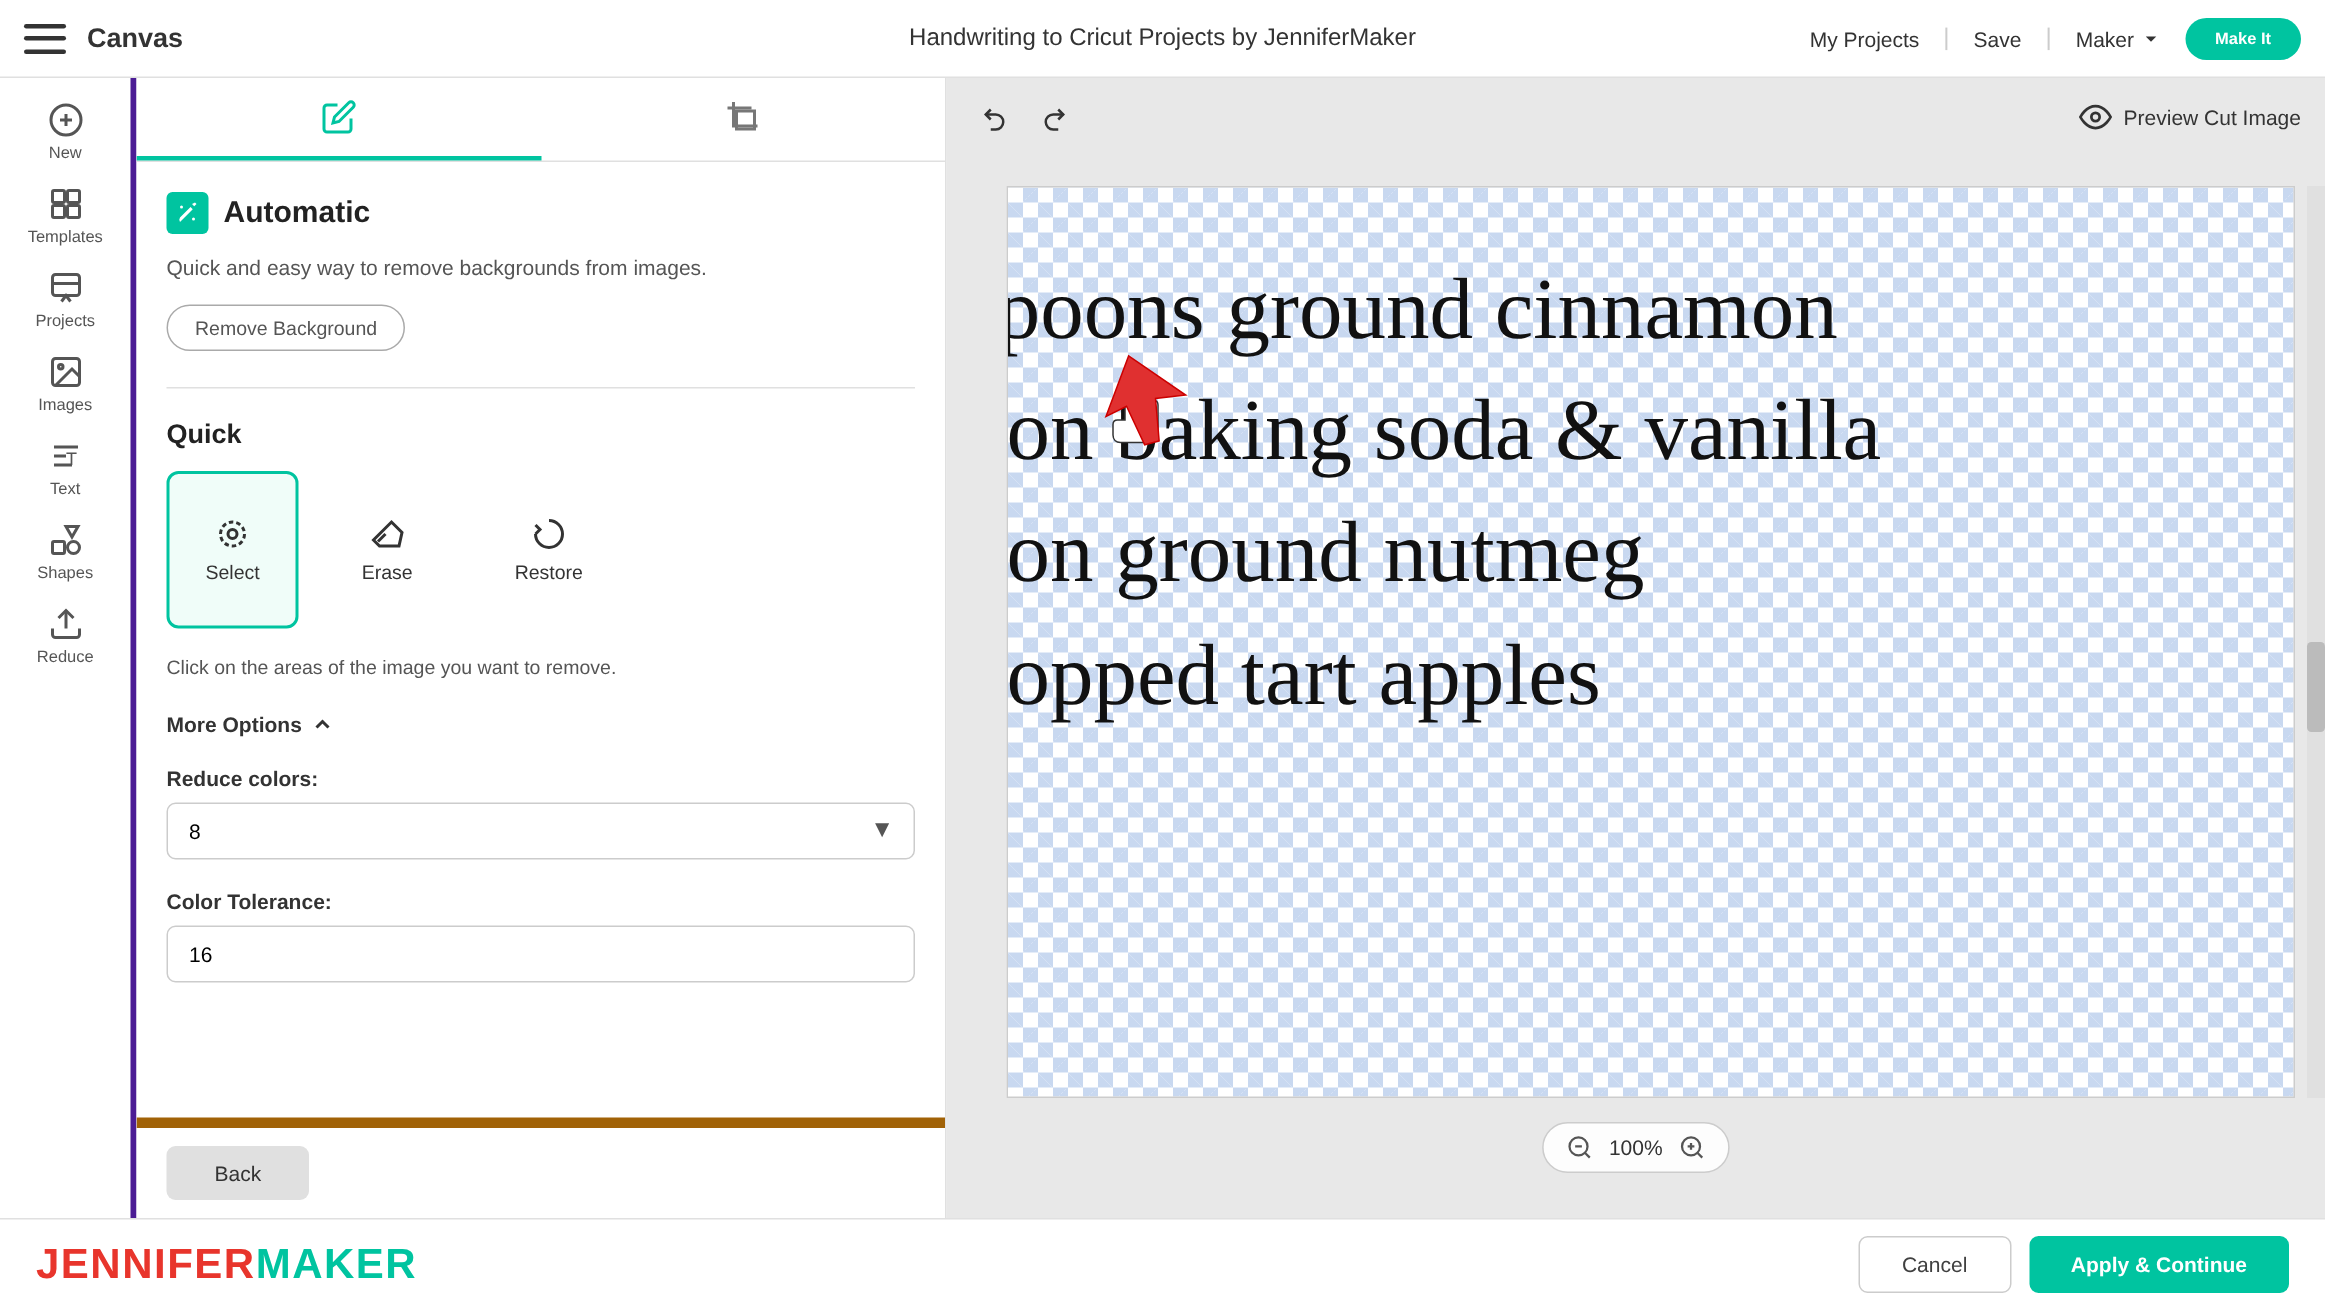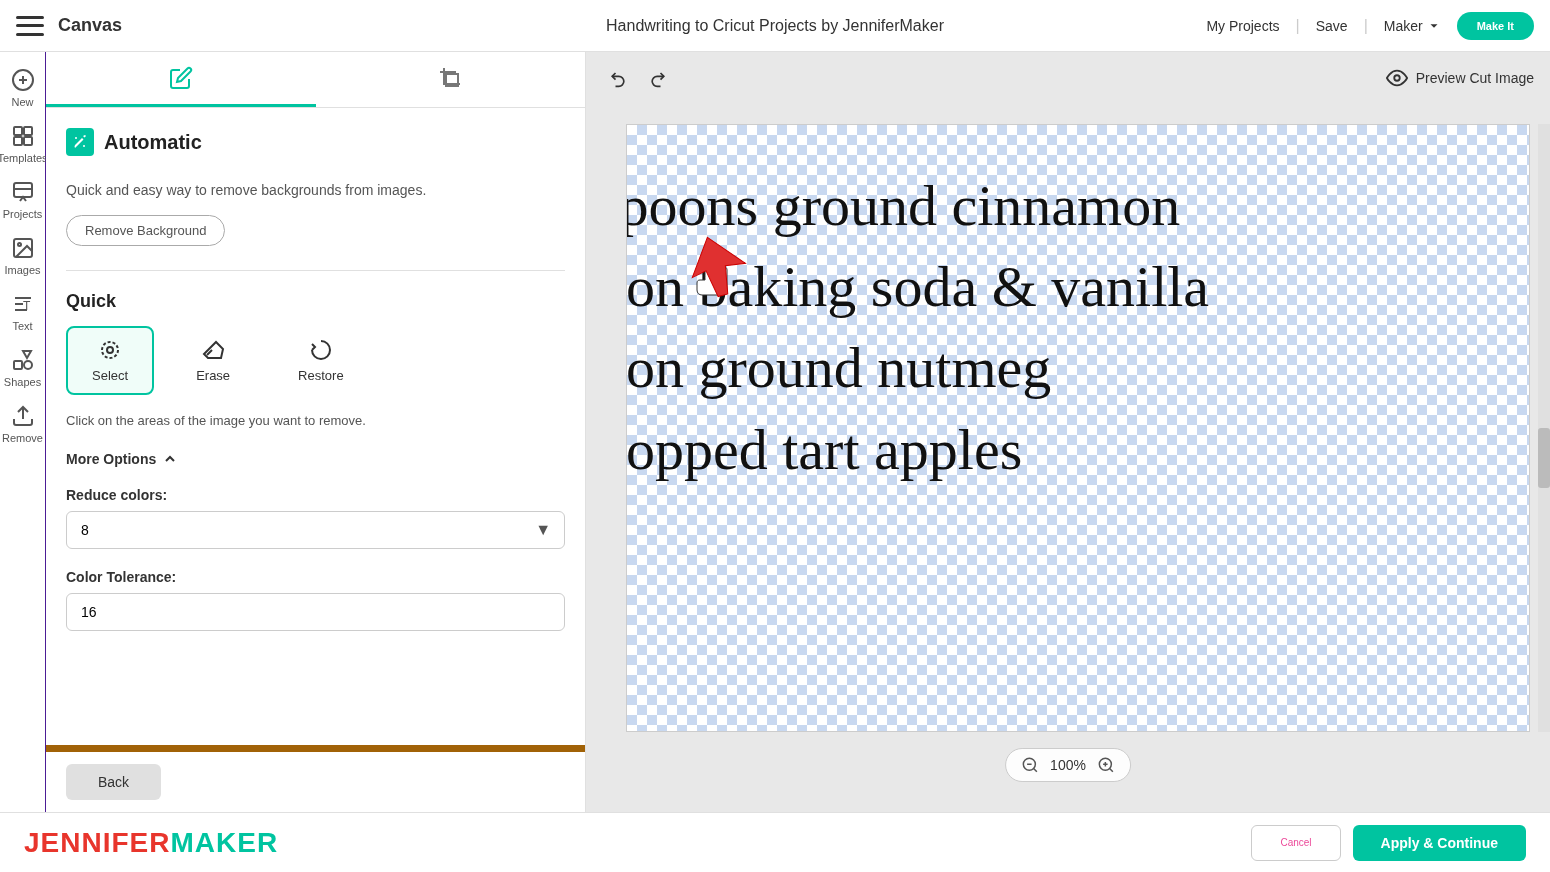--- a/index.html
+++ b/index.html
@@ -19,21 +19,21 @@
     .topbar-link { font-size: 14px; color: #333; cursor: pointer; text-decoration: none; }
     .topbar-divider { color: #ccc; }
     .topbar-maker { display: flex; align-items: center; gap: 4px; cursor: pointer; font-size: 14px; color: #333; }
     .topbar-makeit { background: #00c4a0; color: #fff; border: none; border-radius: 20px; padding: 8px 20px; font-size: 11px; font-weight: 600; cursor: pointer; }
 
     
     .main-layout { display: flex; flex: 1; overflow: hidden; }
 
     
     .icon-sidebar {
-      width: 46px; background: #fff; border-right: 1px solid #4c1d95;
+      width: 91px; background: #fff; border-right: 4px solid #4c1d95;
       display: flex; flex-direction: column; padding-top: 8px; flex-shrink: 0;
     }
     .icon-item {
       display: flex; flex-direction: column; align-items: center; padding: 8px 4px;
       cursor: pointer; width: 100%; font-size: 11px; color: #555; gap: 4px;
     }
     .icon-item svg { width: 24px; height: 24px; }
 
     
     .panel {
@@ -50,38 +50,38 @@
       padding: 14px; cursor: pointer; border-bottom: 3px solid transparent;
     }
     .panel-tab.active { border-bottom: 3px solid #00c4a0; }
     .panel-tab svg { width: 24px; height: 24px; }
 
     
     .panel-content { flex: 1; overflow-y: auto; padding: 20px; }
 
     
     .auto-section { margin-bottom: 24px; }
-    .auto-header { display: flex; align-items: center; gap: 10px; margin-bottom: 24px; }
+    .auto-header { display: flex; align-items: center; gap: 10px; margin-bottom: 12px; }
     .auto-icon { width: 28px; height: 28px; background: #00c4a0; border-radius: 4px; display: flex; align-items: center; justify-content: center; }
     .auto-icon svg { width: 16px; height: 16px; fill: white; }
     .auto-title { font-size: 20px; font-weight: 600; color: #222; }
     .auto-desc { font-size: 14px; color: #555; line-height: 1.5; margin-bottom: 14px; }
     .remove-bg-btn {
       background: #fff; color: #555; border: 1.5px solid #aaa; border-radius: 20px;
       padding: 7px 18px; font-size: 13px; cursor: pointer;
     }
 
     .divider { border: none; border-top: 1px solid #e0e0e0; margin: 20px 0; }
 
     
     .manual-title { font-size: 18px; font-weight: 600; color: #222; margin-bottom: 14px; }
     .tool-group { display: flex; gap: 16px; margin-bottom: 16px; }
     .tool-btn {
       display: flex; flex-direction: column; align-items: center; gap: 6px;
-      padding: 10px 24px; border: 2px solid transparent; border-radius: 8px;
+      padding: 28px 24px; border: 2px solid transparent; border-radius: 8px;
       cursor: pointer; font-size: 13px; color: #333; background: #fff;
     }
     .tool-btn.selected { border-color: #00c4a0; background: #f0fdf9; }
     .tool-btn svg { width: 24px; height: 24px; }
 
     .manual-hint { font-size: 13px; color: #555; line-height: 1.5; margin-bottom: 20px; }
 
     .more-options { display: flex; align-items: center; gap: 6px; font-size: 14px; font-weight: 600; color: #333; cursor: pointer; margin-bottom: 20px; }
     .chevron-up { width: 16px; height: 16px; }
 
@@ -161,21 +161,21 @@
     
     .bottom-bar {
       height: 60px; background: #fff; border-top: 1px solid #e0e0e0;
       display: flex; align-items: center; justify-content: space-between;
       padding: 0 24px; flex-shrink: 0;
     }
     .bottom-logo { font-size: 28px; font-weight: 800; letter-spacing: 1px; }
     .bottom-logo-jennifer { color: #e8352c; }
     .bottom-logo-maker { color: #00c4a0; }
     .bottom-actions { display: flex; gap: 12px; }
-    .cancel-btn { background: #fff; border: 1px solid #ccc; color: #ec4899; border-radius: 6px; padding: 10px 28px; font-size: 10px; cursor: pointer; }
+    .cancel-btn { background: #fff; border: 1px solid #ccc; color: #404040; border-radius: 6px; padding: 10px 28px; font-size: 14px; cursor: pointer; }
     .apply-btn { background: #00c4a0; color: #fff; border: none; border-radius: 6px; padding: 10px 28px; font-size: 14px; font-weight: 600; cursor: pointer; }
 
     
     .panel-content::-webkit-scrollbar { width: 6px; }
     .panel-content::-webkit-scrollbar-thumb { background: #ccc; border-radius: 3px; }
 
     
     .canvas-scrollbar {
       position: absolute; right: 0; top: 20px; bottom: 80px; width: 12px;
       background: #e0e0e0;
@@ -268,21 +268,21 @@
       </svg>
       <span>Shapes</span>
     </div>
 
     <div class="icon-item">
       <svg viewBox="0 0 24 24" fill="none" stroke="#555" stroke-width="2">
         <path d="M21 15v4a2 2 0 01-2 2H5a2 2 0 01-2-2v-4"></path>
         <polyline points="17 8 12 3 7 8"></polyline>
           <line x1="12" y1="3" x2="12" y2="15"></line>
       </svg>
-      <span>Remove</span>
+      <span>Reduce</span>
     </div>
   </div>
 
   <div class="panel">
 
     <div class="panel-tabs">
       <div class="panel-tab active">
         <svg viewBox="0 0 24 24" fill="none" stroke="#00c4a0" stroke-width="2">
           <path d="M11 4H4a2 2 0 00-2 2v14a2 2 0 002 2h14a2 2 0 002-2v-7"></path>
           <path d="M18.5 2.5a2.121 2.121 0 013 3L12 15l-4 1 1-4 9.5-9.5z"></path>

